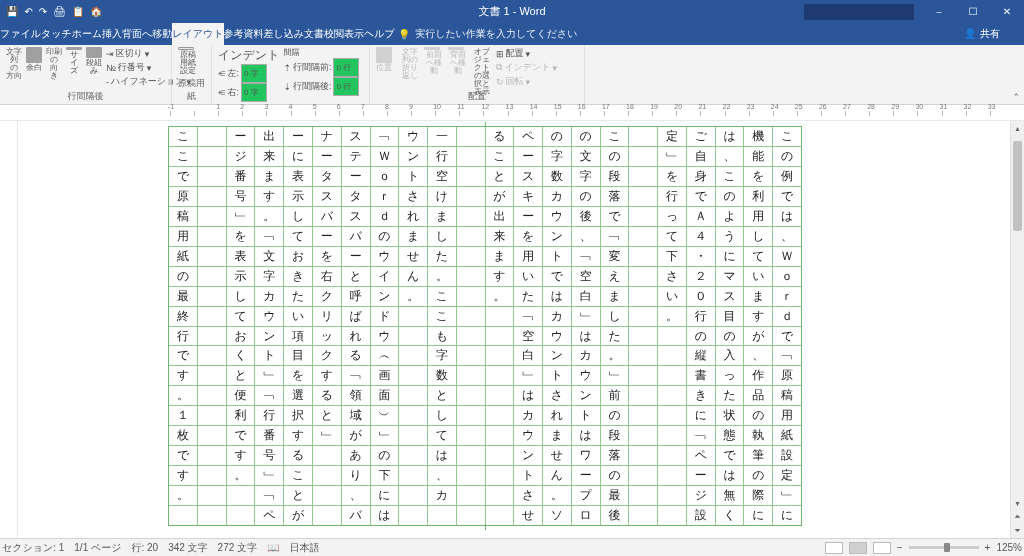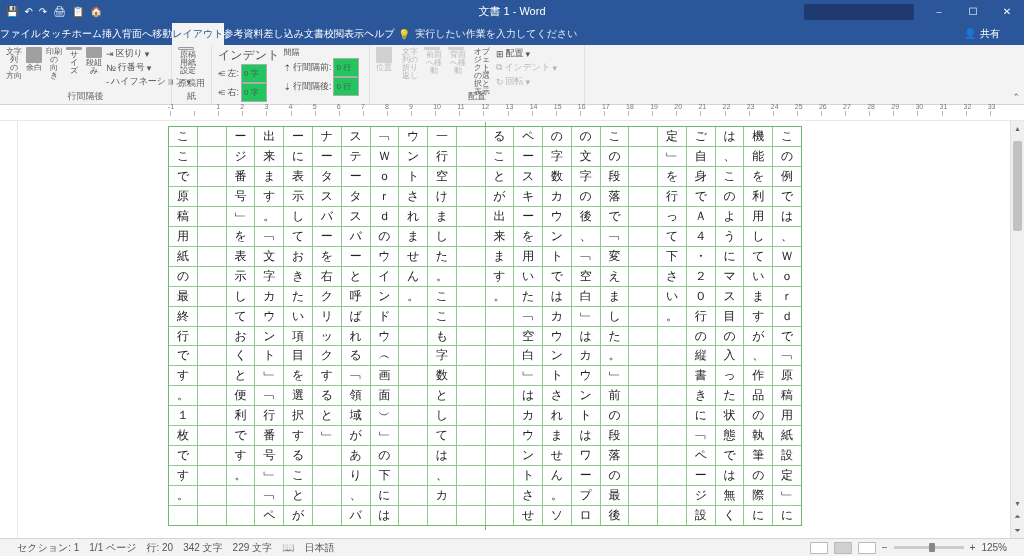--- a/index.html
+++ b/index.html
@@ -38,21 +38,21 @@
 .sheet{position:absolute;left:150px;top:0;width:650px;height:420px}
 .grid{border:1.5px solid #6fb96f;position:absolute;top:5px;left:0;width:634px;height:400px;display:flex;flex-direction:row-reverse}
 .gcol{flex:1;border-left:1px solid #8fca8f;display:flex;flex-direction:column;position:relative}
 .gcol:last-child{border-left:none}
 .gcell{flex:1;border-bottom:1px solid #8fca8f;display:flex;align-items:center;justify-content:center;font-size:12px;color:#222;position:relative}
 .gcell:last-child{border-bottom:none}
 .grid::before{content:"";position:absolute;left:50%;top:-5px;bottom:-5px;border-left:1.5px solid #6fb96f}
 .scroll-v{position:absolute;right:0;top:121px;bottom:18px;width:14px;background:#f0f0f0;border-left:1px solid #e0e0e0}
 .scroll-v .thumb{position:absolute;left:2px;right:2px;top:20px;height:90px;background:#c1c1c1;border-radius:2px}
 .scroll-v .btn{position:absolute;left:0;right:0;height:14px;display:flex;align-items:center;justify-content:center;font-size:8px;color:#666}
-.statusbar{position:absolute;bottom:0;left:0;right:0;height:18px;background:#f3f3f3;border-top:1px solid #d4d4d4;display:flex;align-items:center;font-size:10px;color:#555;padding:0 17px;gap:10px}
+.statusbar{position:absolute;bottom:0;left:0;right:0;height:18px;background:#f3f3f3;border-top:1px solid #d4d4d4;display:flex;align-items:center;font-size:10px;color:#555;padding:0 2px;gap:10px}
 .statusbar .right{margin-left:auto;display:flex;align-items:center;gap:6px}
 .view-btn{width:18px;height:12px;border:1px solid #bbb;background:#fff}
 .view-btn.active{background:#d0d0d0}
 .zoom-slider{width:70px;height:3px;background:#ccc;position:relative}
 .zoom-slider::before{content:"";position:absolute;left:50%;top:-3px;width:6px;height:9px;background:#888;border-radius:1px}
 </style>
 </head>
 <body>
 
 <div class="titlebar">
@@ -786,21 +786,21 @@
   <div class="btn" style="bottom:28px">▾</div>
   <div class="btn" style="bottom:14px">⏶</div>
   <div class="btn" style="bottom:0">⏷</div>
 </div>
 
 <div class="statusbar">
   <span>セクション: 1</span>
   <span>1/1 ページ</span>
   <span>行: 20</span>
   <span>342 文字</span>
-  <span>229 文字</span>
+  <span>272 文字</span>
   <span>📖</span>
   <span>日本語</span>
   <div class="right">
     <div class="view-btn"></div>
     <div class="view-btn active"></div>
     <div class="view-btn"></div>
     <span>−</span>
     <div class="zoom-slider"></div>
     <span>+</span>
     <span>125%</span>

